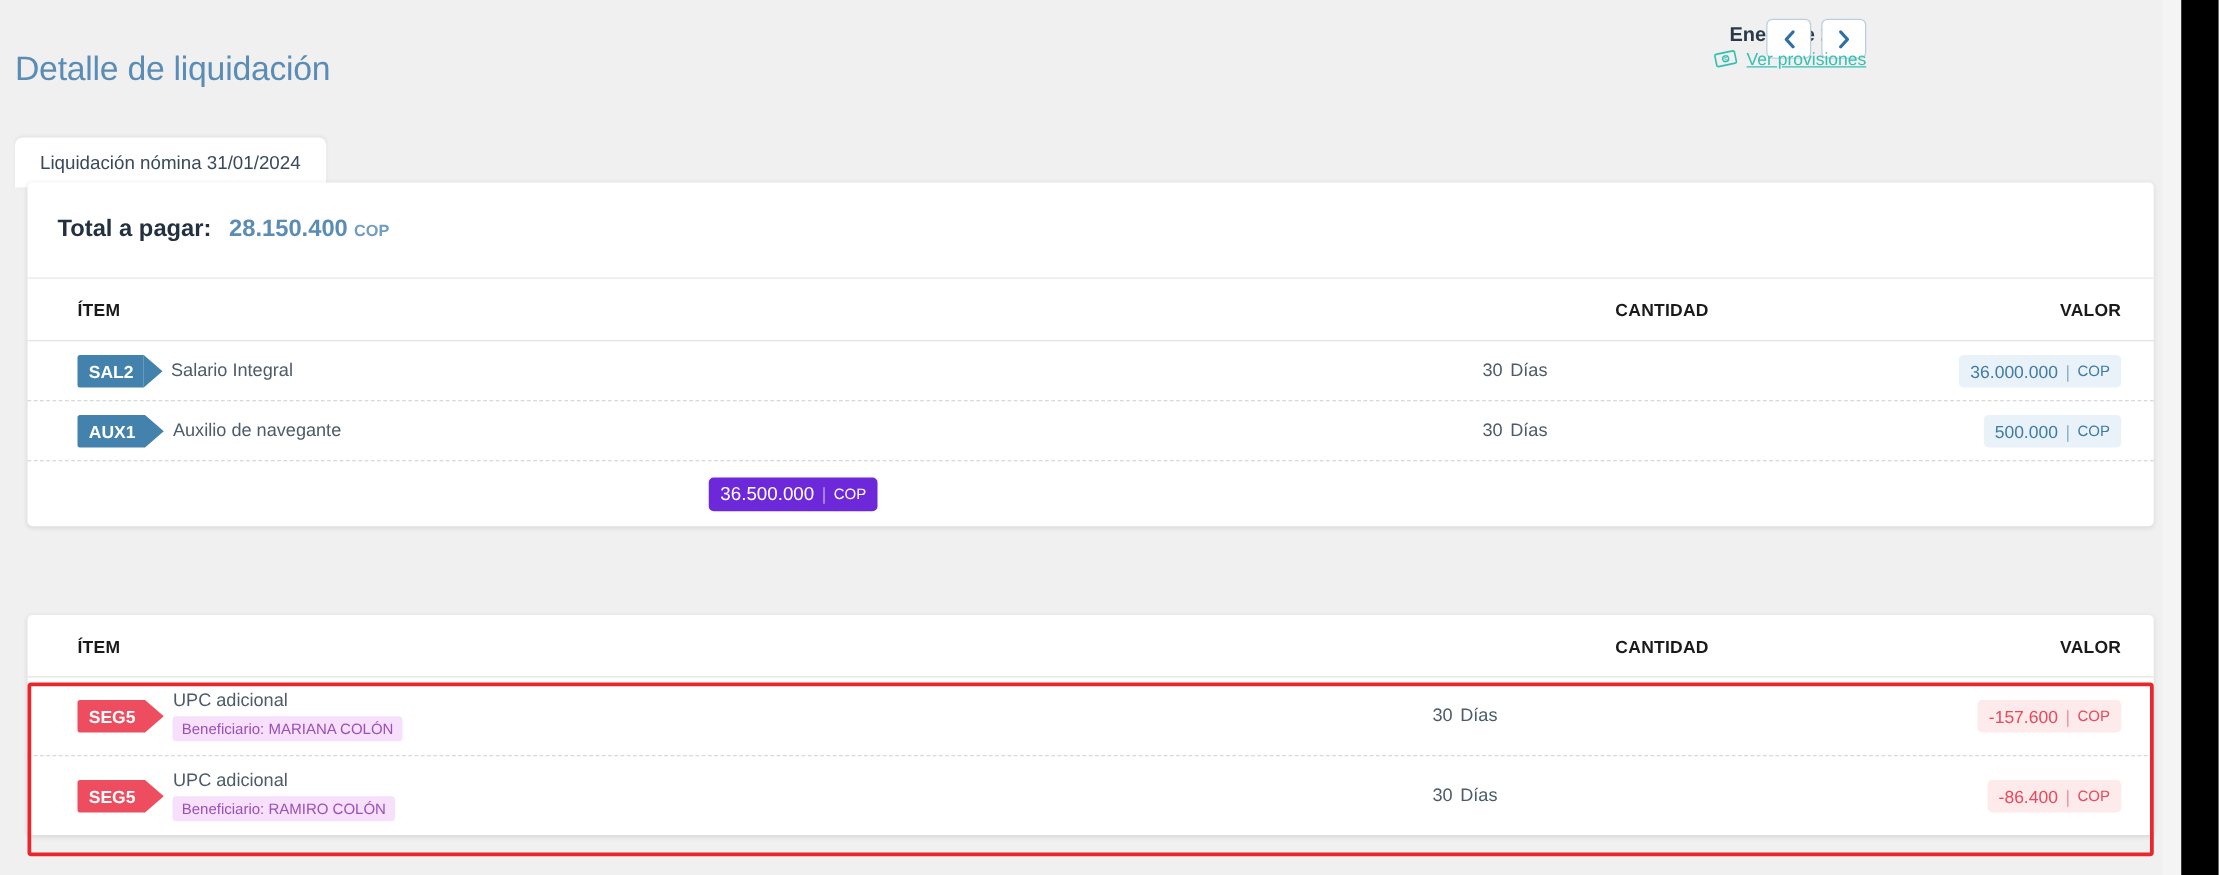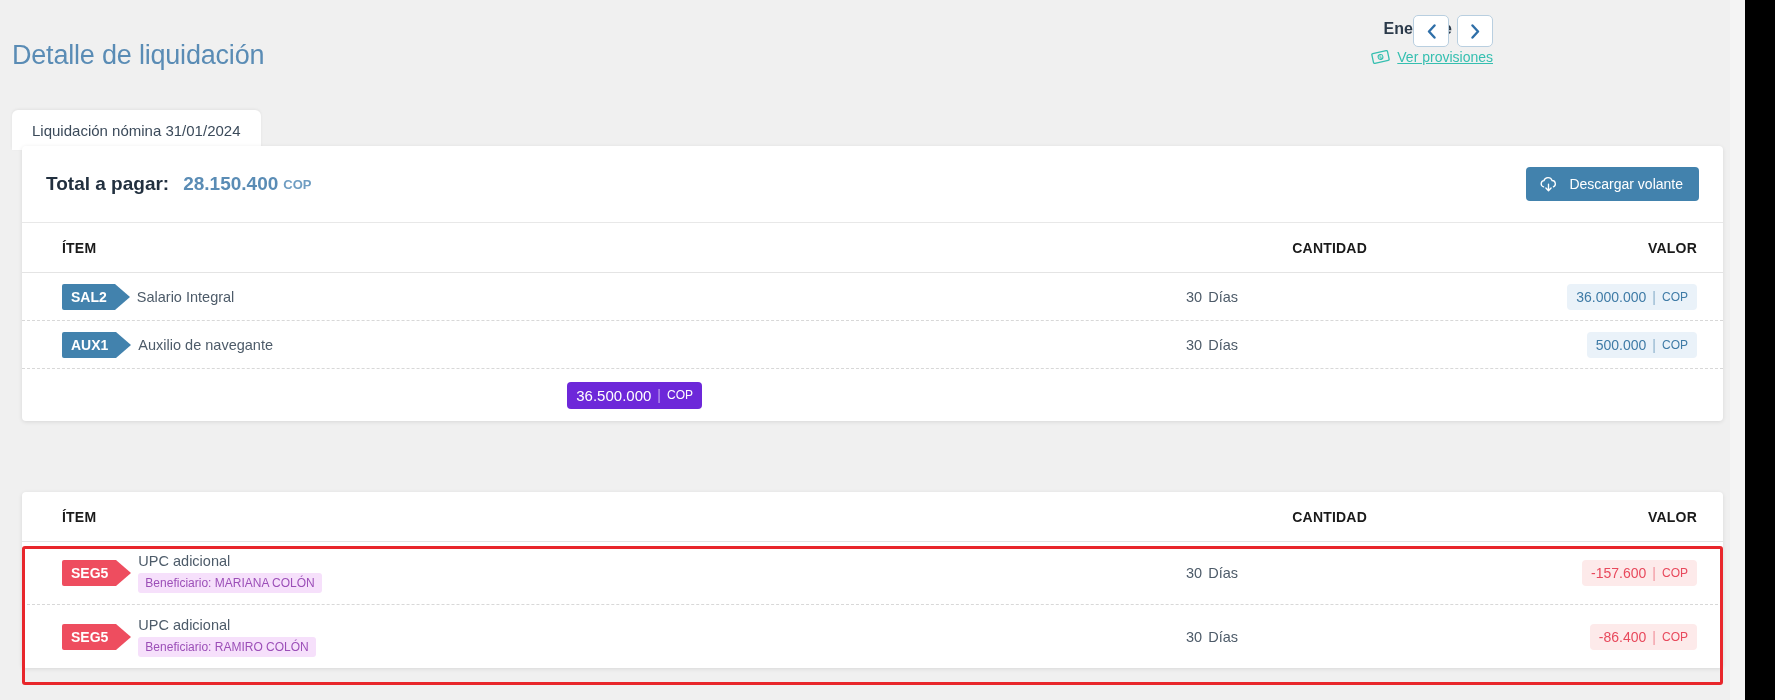--- a/index.html
+++ b/index.html
@@ -46,21 +46,21 @@
   }
   .nav-btns { position: absolute; right: 252px; top: 15px; display: flex; gap: 8px; }
   .nav-btn {
     width: 36px; height: 32px;
     background: #ffffff; border: 1px solid #b9cfe0; border-radius: 5px;
     display: flex; align-items: center; justify-content: center;
     cursor: pointer;
   }
   .nav-btn svg { display: block; }
   .prov-link {
-    position: absolute; right: 252px; top: 49px;
+    position: absolute; right: 252px; top: 39px;
     display: flex; align-items: flex-end; gap: 7px;
     cursor: pointer;
   }
   .prov-label {
     font-size: 14px; color: #35bfb0; text-decoration: underline;
     white-space: nowrap;
   }
 
   
   .tab-bar { position: absolute; left: 12px; top: 110px; }
@@ -191,21 +191,21 @@
     border-radius: 4px;
     box-shadow: 0 1px 4px rgba(0,0,0,.10);
   }
   .highlight-box {
     position: absolute; left: 22px; top: 546px;
     width: 1701px; height: 139px;
     border: 3px solid #e8262b;
     border-radius: 3px;
     pointer-events: none;
   }
-  .card2 .trow { min-height: 63px; align-items: center; }
+  .card2 .trow { min-height: 63px; align-items: center; gap: 40px; }
 </style>
 </head>
 <body>
 
 <div id="page">
 
   <div class="header">
     <div class="page-title">Detalle de liquidación</div>
 
     <div class="period-wrap">
@@ -242,27 +242,20 @@
   </div>
 
   <div class="card">
 
     <div class="total-bar">
       <span class="total-label">Total a pagar:</span>
       <span class="total-amount">28.150.400</span>
       <span class="total-cur">COP</span>
 
       <div class="btn-group">
-        <button class="btn btn-download">
-          <svg width="19" height="17" viewBox="0 0 19 17">
-            <path d="M4.6 10.8a3.1 3.1 0 0 1 .3-6.1 4.3 4.3 0 0 1 8.2-.2 3.3 3.3 0 0 1 1.3 6.3" fill="none" stroke="#ffffff" stroke-width="1.35" stroke-linecap="round"></path>
-            <path d="M9.5 8.2 V14.4 M6.9 12 L9.5 14.7 L12.1 12" fill="none" stroke="#ffffff" stroke-width="1.35" stroke-linecap="round" stroke-linejoin="round"></path>
-          </svg>
-          <span>Descargar volante</span>
-        </button>
       </div>
     </div>
 
     <div class="thead">
       <div class="col-item">ÍTEM</div>
       <div class="col-qty">CANTIDAD</div>
       <div class="col-val">VALOR</div>
     </div>
 
     <div class="trow">

